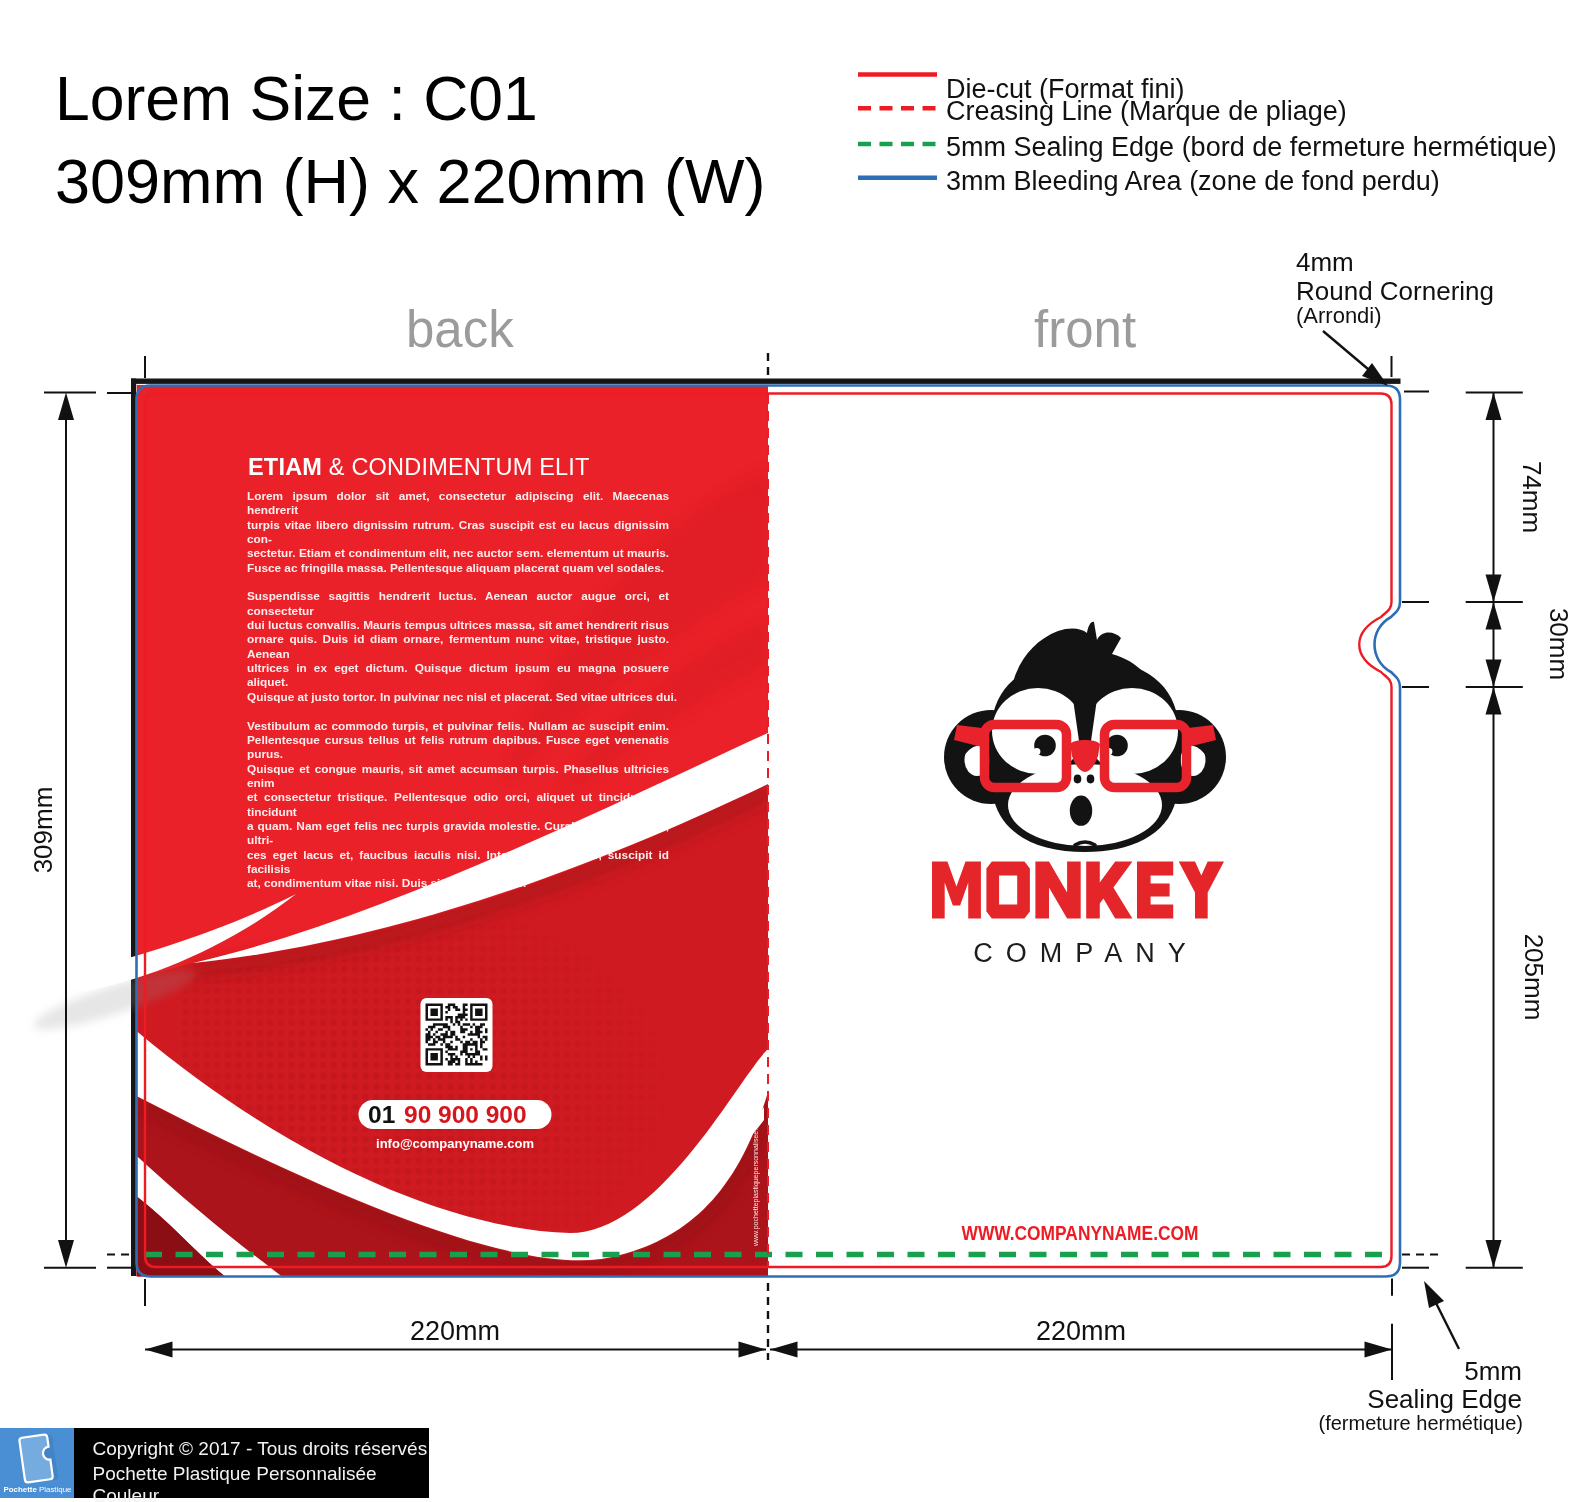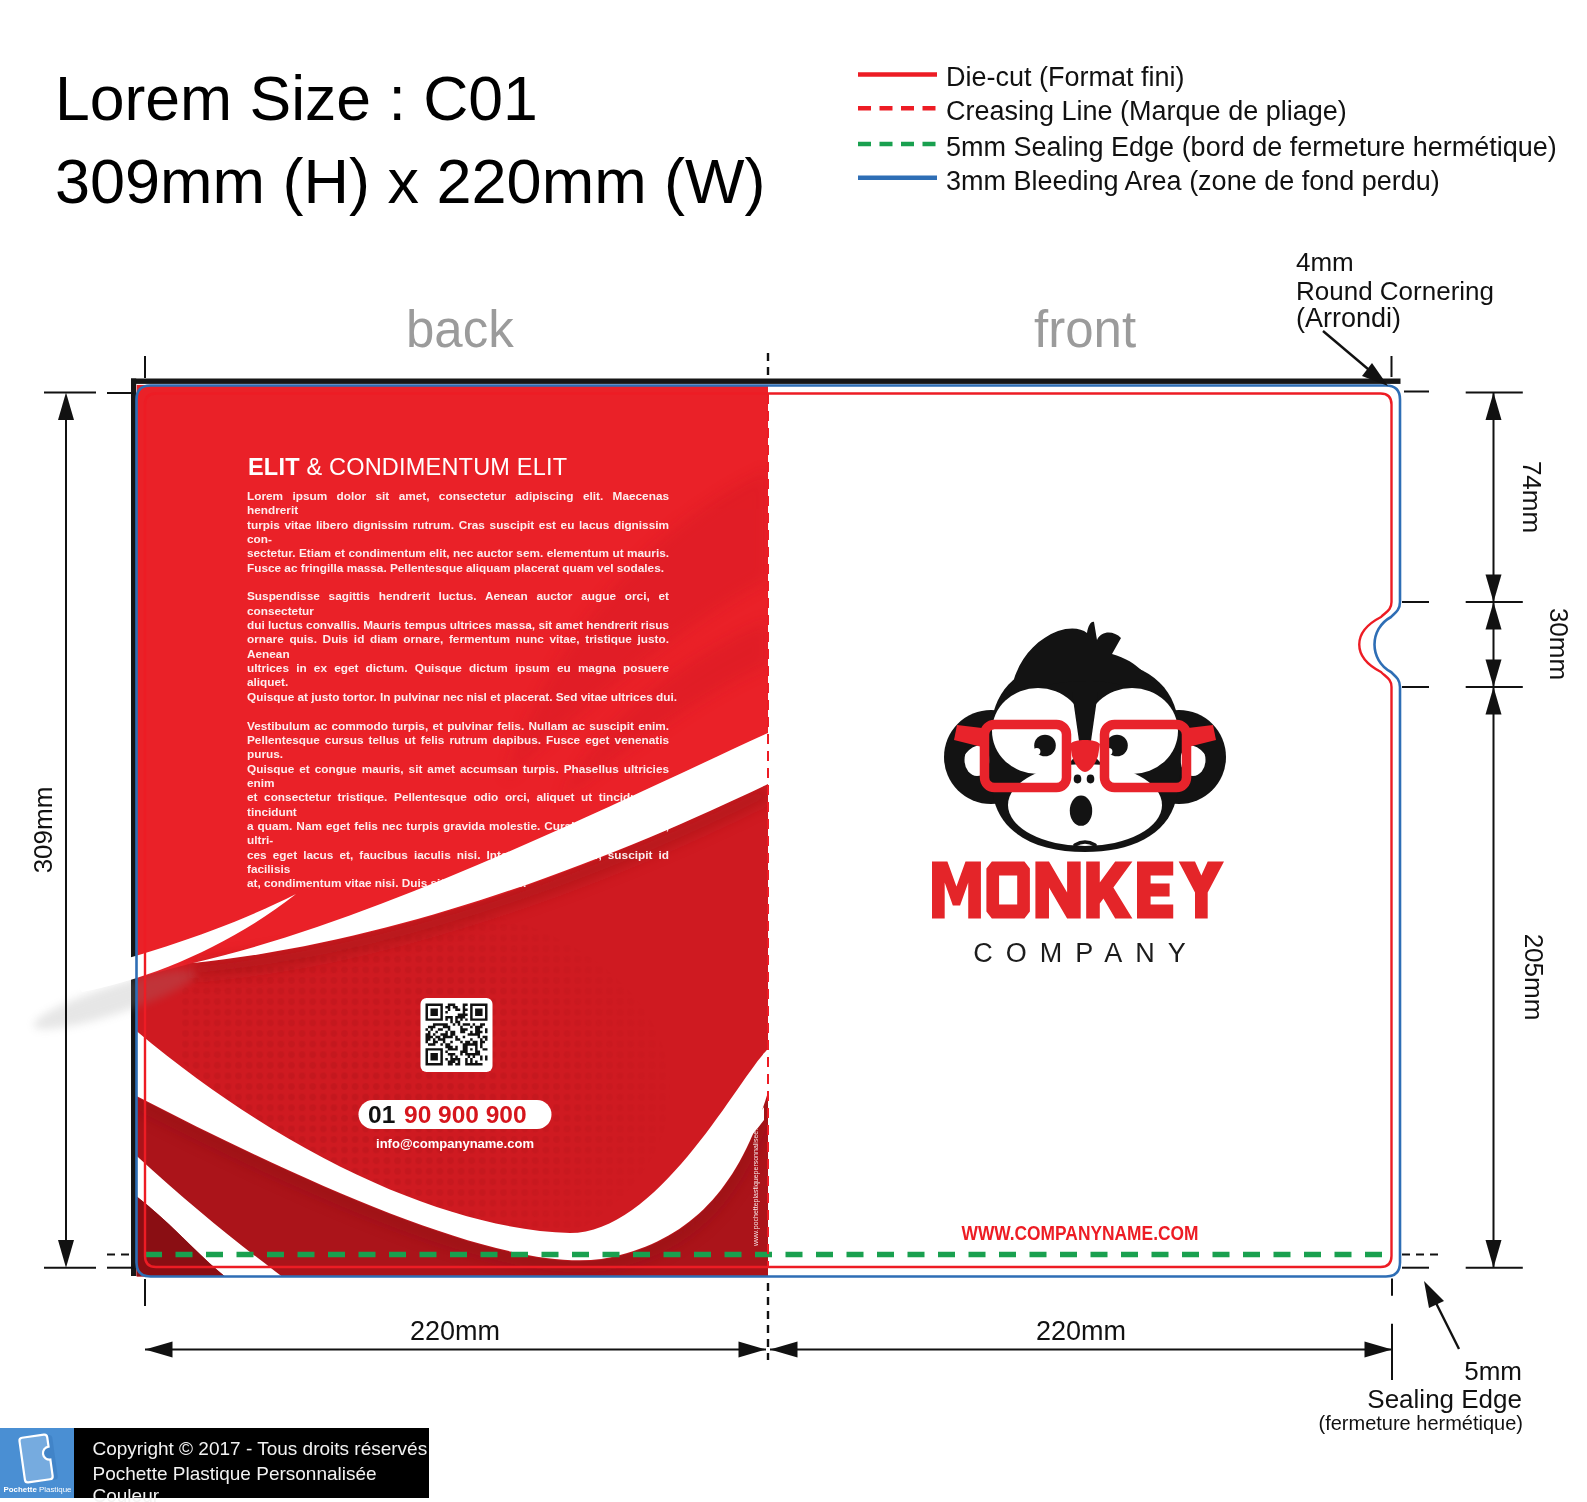--- a/index.html
+++ b/index.html
@@ -219,48 +219,48 @@
 
 <div class="abs" style="left:55px;top:62px;font-size:62.5px;color:#000;letter-spacing:0px;">Lorem Size : C01</div>
 <div class="abs" style="left:55px;top:145px;font-size:63px;color:#000;">309mm (H) x 220mm (W)</div>
 
 <svg class="abs" style="left:840px;top:55px" width="120" height="140" viewBox="0 0 120 140">
 <line x1="18" y1="19.5" x2="97" y2="19.5" stroke="#ed1c24" stroke-width="4.6"></line>
 <line x1="18" y1="53.2" x2="97" y2="53.2" stroke="#ed1c24" stroke-width="4.6" stroke-dasharray="13 8.5"></line>
 <line x1="18" y1="89" x2="97" y2="89" stroke="#19A04F" stroke-width="4.6" stroke-dasharray="13 8.5"></line>
 <line x1="18" y1="122.8" x2="97" y2="122.8" stroke="#2e6eb5" stroke-width="4.6"></line>
 </svg>
-<div class="abs" style="left:946px;top:62px;font-size:27px;color:#111;">Die-cut (Format fini)</div>
+<div class="abs" style="left:946px;top:74px;font-size:27px;color:#111;">Die-cut (Format fini)</div>
 <div class="abs" style="left:946px;top:96px;font-size:27px;color:#111;">Creasing Line (Marque de pliage)</div>
 <div class="abs" style="left:946px;top:132px;font-size:27px;color:#111;">5mm Sealing Edge (bord de fermeture hermétique)</div>
 <div class="abs" style="left:946px;top:166px;font-size:27px;color:#111;">3mm Bleeding Area (zone de fond perdu)</div>
 
 <div class="abs" style="left:406px;top:300px;font-size:51px;color:#9b9b9b;">back</div>
 
 <div class="abs" style="left:1034px;top:300px;font-size:51px;color:#9b9b9b;">front</div>
 
 <div class="abs" style="left:1296px;top:248px;font-size:26px;color:#111;line-height:29px;">4mm<br>Round Cornering</div>
-<div class="abs" style="left:1296px;top:303px;font-size:27px;color:#111;">(Arrondi)</div>
+<div class="abs" style="left:1296px;top:303px;font-size:22px;color:#111;">(Arrondi)</div>
 
 <div class="abs" style="left:1531px;top:497px;font-size:26px;color:#111;transform:translate(-50%,-50%) rotate(90deg);">74mm</div>
 
 <div class="abs" style="left:1558px;top:644px;font-size:26px;color:#111;transform:translate(-50%,-50%) rotate(90deg);">30mm</div>
 
 <div class="abs" style="left:1533px;top:977px;font-size:26px;color:#111;transform:translate(-50%,-50%) rotate(90deg);">205mm</div>
 
 <div class="abs" style="left:43px;top:830px;font-size:26px;color:#111;transform:translate(-50%,-50%) rotate(-90deg);">309mm</div>
 
 <div class="abs" style="left:455px;top:1316px;font-size:27px;color:#111;transform:translateX(-50%);">220mm</div>
 <div class="abs" style="left:1081px;top:1316px;font-size:27px;color:#111;transform:translateX(-50%);">220mm</div>
 
 <div class="abs" style="right:65px;top:1356px;font-size:26px;color:#111;white-space:nowrap;">5mm</div>
 <div class="abs" style="right:65px;top:1384px;font-size:26px;color:#111;white-space:nowrap;">Sealing Edge</div>
 <div class="abs" style="right:64px;top:1412px;font-size:20px;color:#111;white-space:nowrap;margin-left:45px;">(fermeture hermétique)</div>
 
-<div class="abs" style="left:248px;top:454px;font-size:23.5px;color:#fff;letter-spacing:0.2px;"><b>ELIT</b> &amp; CONDIMENTUM ELIT</div>
+<div class="abs" style="left:248px;top:454px;font-size:23.5px;color:#fff;letter-spacing:0.2px;"><b>ETIAM</b> &amp; CONDIMENTUM ELIT</div>
 
 <div class="abs" id="lorem" style="left:247px;top:489px;width:422px;font-size:11.8px;line-height:14.35px;color:rgba(255,255,255,0.92);">
 <div class="j">Lorem ipsum dolor sit amet, consectetur adipiscing elit. Maecenas hendrerit</div>
 <div class="j">turpis vitae libero dignissim rutrum. Cras suscipit est eu lacus dignissim con-</div>
 <div class="j">sectetur. Etiam et condimentum elit, nec auctor sem. elementum ut mauris.</div>
 <div>Fusce ac fringilla massa. Pellentesque aliquam placerat quam vel sodales.</div>
 <div style="height:14.35px"></div>
 <div class="j">Suspendisse sagittis hendrerit luctus. Aenean auctor augue orci, et consectetur</div>
 <div class="j">dui luctus convallis. Mauris tempus ultrices massa, sit amet hendrerit risus</div>
 <div class="j">ornare quis. Duis id diam ornare, fermentum nunc vitae, tristique justo. Aenean</div>

